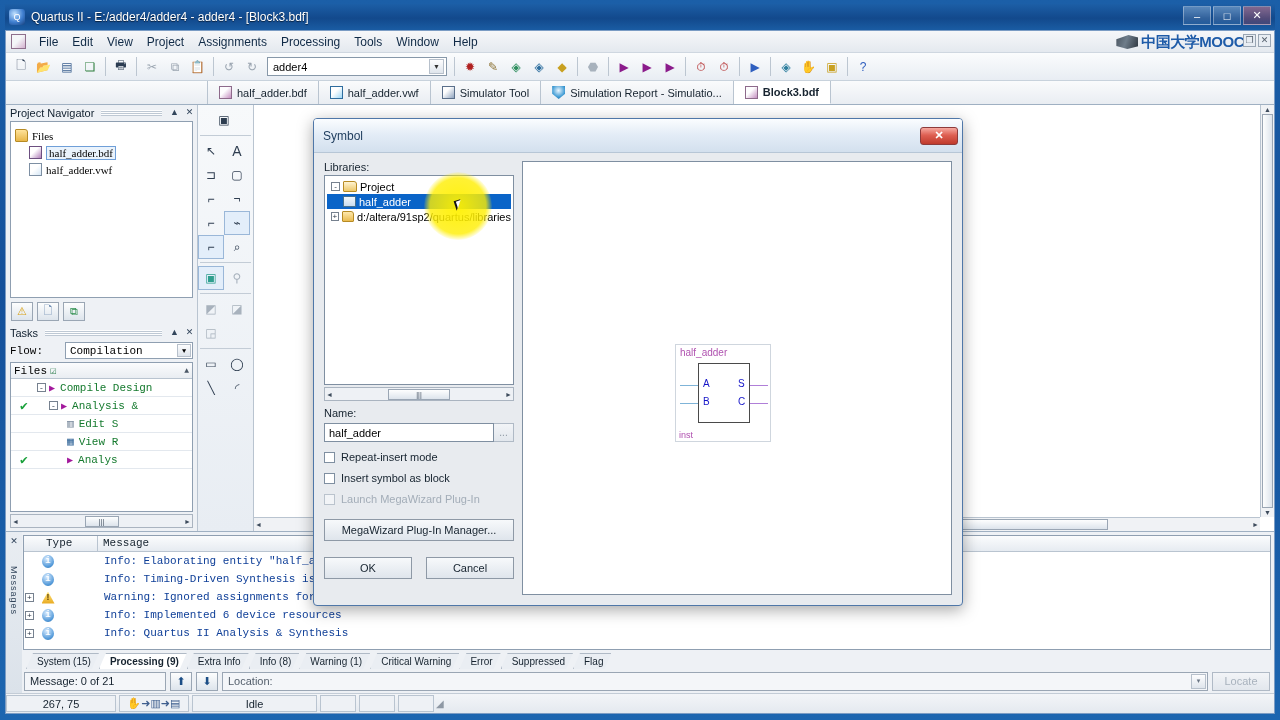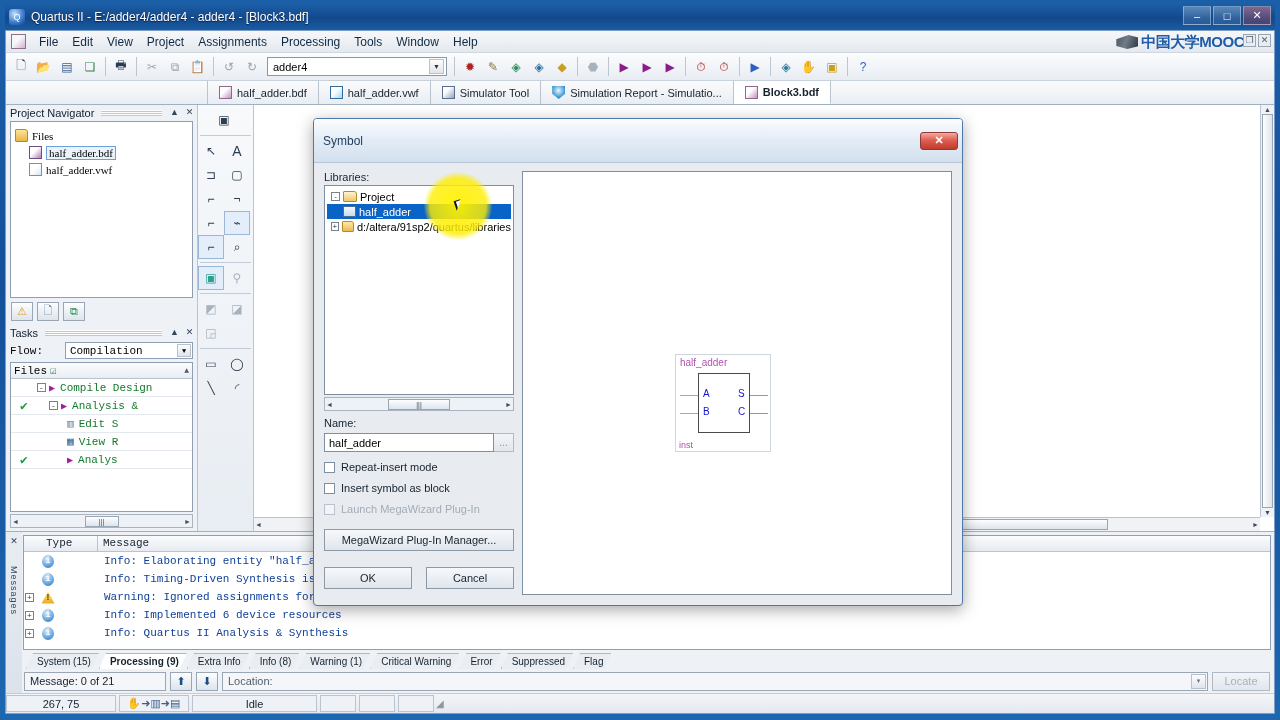--- a/index.html
+++ b/index.html
@@ -226,21 +226,21 @@
   .statusbar .sleft{flex:1;padding-left:6px;}
   .sb-cell{height:17px;border:1px solid #b9c4d0;background:#eef1f5;margin-right:3px;
      display:flex;align-items:center;justify-content:center;padding:0 6px;}
   
   .dialog{
     position:absolute; left:313px; top:118px; width:650px; height:488px;
     background:#e8ebef; border:1px solid #4f77a8; border-radius:4px;
     box-shadow:0 4px 16px rgba(0,0,0,.35);
     display:flex; flex-direction:column;
   }
-  .dlg-title{height:44px;display:flex;align-items:center;justify-content:space-between;
+  .dlg-title{height:34px;display:flex;align-items:center;justify-content:space-between;
      padding:0 4px 0 9px;
      background:linear-gradient(180deg,#fbfdff 0%,#e3ecf6 48%,#d3e0ee 100%);
      border-radius:3px 3px 0 0; border-bottom:1px solid #b7c6d6;}
   .dlg-title .t{font-size:12px;color:#1d3b5c;}
   .dlg-close{width:38px;height:18px;border:1px solid #8d3b3b;border-radius:3px;
      background:linear-gradient(180deg,#f6a9a0 0%,#de5f52 45%,#bf3a2c 100%);
      color:#fff;font-size:11px;display:flex;align-items:center;justify-content:center;
      font-weight:bold;}
   .dlg-body{flex:1;display:flex;padding:8px 10px 10px 10px;gap:8px;min-height:0;}
   .dlg-left{width:190px;display:flex;flex-direction:column;}

